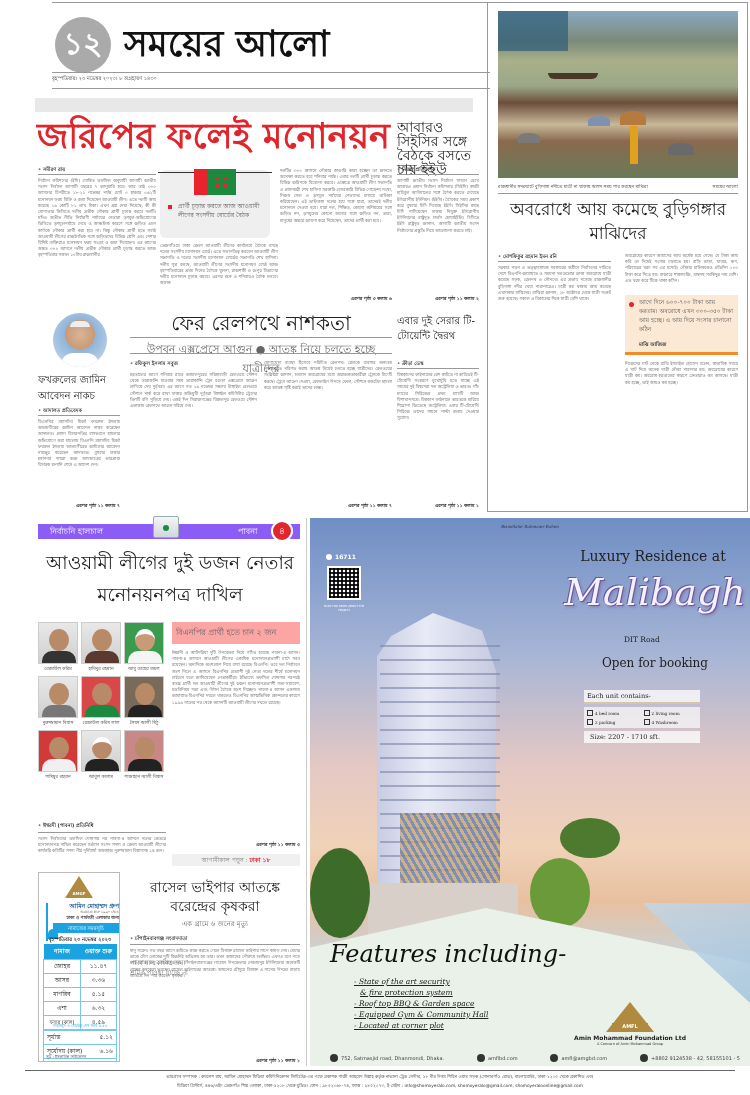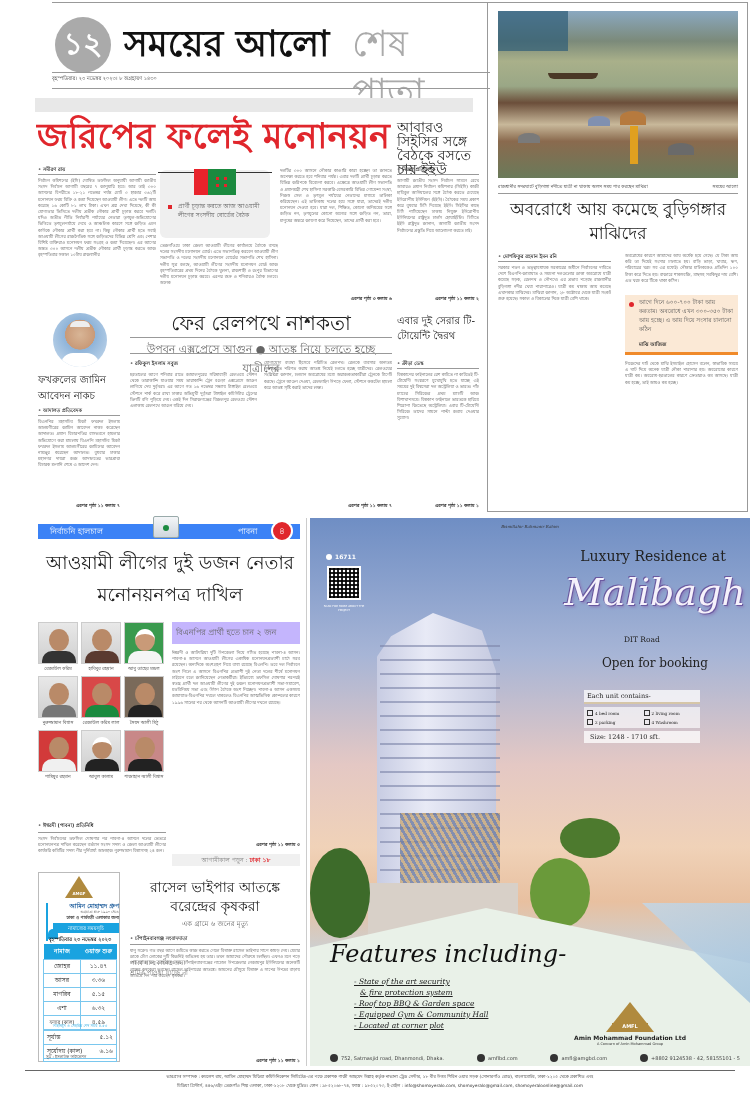--- a/index.html
+++ b/index.html
@@ -24,21 +24,20 @@
 .ad-contact{font-size:5px;color:#444;display:flex;align-items:center;gap:3px}
 .ad-contact .ic{width:8px;height:8px;border-radius:50%;background:#333;display:inline-block}
 </style>
 </head>
 <body>
 
 <div class="abs" style="left:52px;top:0;width:438px;height:90px;">
   <div class="abs rule" style="left:0;top:2px;width:438px;"></div>
   <div class="abs masthead-circle" style="left:3px;top:17px;">১২</div>
   <div class="abs" style="left:72px;top:20px;font-size:36px;font-weight:bold;color:#111;line-height:48px;">সময়ের আলো</div>
-  <div class="abs" style="left:300px;top:20px;font-size:36px;color:#aaa;line-height:48px;">শেষ পাতা</div>
   <div class="abs rule" style="left:0;top:72px;width:438px;"></div>
   <div class="abs" style="left:0;top:75px;font-size:5px;color:#333;">বৃহস্পতিবার। ২৩ নভেম্বর ২০২৩। ৮ অগ্রহায়ণ ১৪৩০</div>
   <div class="abs rule" style="left:0;top:88px;width:438px;"></div>
 </div>
 <div class="abs" style="left:35px;top:98px;width:438px;height:14px;background:#e8e8e8;"></div>
 
 <div class="abs" style="left:37px;top:115px;width:355px;font-size:35px;color:#e0262c;font-weight:bold;line-height:42px;white-space:nowrap;">জরিপের ফলেই মনোনয়ন</div>
 <div class="abs byline" style="left:38px;top:166px;">সমীরণ রায়</div>
 <div class="abs rule" style="left:38px;top:174px;width:118px;"></div>
 <div class="abs txt" style="left:38px;top:178px;width:118px;height:125px;">নির্বাচন কমিশনের (ইসি) ঘোষিত তফসিল অনুযায়ী আগামী জাতীয় সংসদ নির্বাচন আগামী বছরের ৭ জানুয়ারি হবে। আর তাই ৩০০ আসনের বিপরীতে ১৮-২১ নভেম্বর পর্যন্ত মোট ৩ হাজার ৩৬২টি মনোনয়ন ফরম বিক্রি ও জমা দিয়েছেন আওয়ামী লীগ। এতে দলটি আয় করেছে ১৬ কোটি ৮১ লাখ টাকা। এখন প্রশ্ন দেখা দিয়েছে, কী কী যোগ্যতার ভিত্তিতে দলীয় প্রতীক নৌকার প্রার্থী চূড়ান্ত করবে দলটি। যদিও অতীত নীতি নির্ধারণী পর্যায়ের নেতারা তৃণমূল-অভিযোগের ভিত্তিতে তৃণমূলপর্যায়ে দেখে ও আঞ্চলিক কারণে সঙ্গে জড়িত এমন কাউকে নৌকার প্রার্থী করা হবে না। কিন্তু নৌকার প্রার্থী হতে সবাই আওয়ামী লীগের রাজনৈতিক সঙ্গে জড়িতদের বিভিন্ন শ্রেণি এবং পেশার বিশিষ্ট ব্যক্তিরাও মনোনয়ন ফরম সংগ্রহ ও জমা দিয়েছেন। এর আগের অন্তত ৩০০ আসনে দলীয় প্রতীক নৌকার প্রার্থী চূড়ান্ত করতে আজ বৃহস্পতিবার সকাল ১০টায় রাজধানীর</div>
@@ -112,21 +111,21 @@
   <div class="abs txt" style="left:10px;top:262px;width:113px;height:240px;">সরকার পতন ও তত্ত্বাবধায়ক সরকারের অধীনে নির্বাচনের দাবিতে দেশে বিএনপি-জামায়াত ও সমমনা দলগুলোর ডাকা অবরোধে যাত্রী কমেছে সড়ক, রেলপথ ও নৌপথে। এর প্রভাব পড়েছে রাজধানীর বুড়িগঙ্গা নদীর খেয়া পারাপারেও। যাত্রী কম থাকায় আয় কমেছে এখানকার মাঝিদের। মাঝিরা জানান, ২৮ অক্টোবর থেকে যাত্রী সংকট শুরু হয়েছে। সকাল ও বিকালের দিকে যাত্রী বেশি থাকে।</div>
   <div class="abs txt" style="left:137px;top:250px;width:113px;height:40px;">অবরোধের কারণে আমাদের আয় অর্ধেক হয়ে গেছে। যে টাকা আয় করি তা দিয়েই সংসার চালাতে হয়। বাড়ি ভাড়া, খাবার, ঋণ, পরিবারের খরচ সব এর মধ্যেই। নৌকার মালিককেও প্রতিদিন ১০০ টাকা করে দিতে হয়। বাজারে শাকসবজি, মাছসহ সবকিছুর দাম বেশি। এত খরচ করে টিকে থাকা কঠিন।</div>
   <div class="abs" style="left:137px;top:292px;width:113px;height:60px;background:#fbe9d6;border-bottom:3px solid #f08a2a;">
     <div class="abs" style="left:4px;top:7px;width:5px;height:5px;border-radius:50%;background:#e0262c;"></div>
     <div class="abs" style="left:14px;top:3px;width:96px;font-size:5.8px;line-height:9px;color:#555;">আগে দিনে ৬০০-৭০০ টাকা আয় করতাম। অবরোধে এখন ৩০০-৩৫০ টাকা আয় হচ্ছে। এ আয় দিয়ে সংসার চালানো কঠিন</div>
     <div class="abs" style="left:14px;top:46px;font-size:5px;font-weight:bold;color:#222;">মাঝি আজিজ</div>
   </div>
   <div class="abs txt" style="left:137px;top:358px;width:113px;height:144px;">নিজেদের ঘাট থেকে মাঝি ইসমাইল হোসেন বলেন, স্বাভাবিক সময়ে এ ঘাট দিয়ে অনেক যাত্রী নৌকা পারাপার হয়। অবরোধের কারণে যাত্রী কম। অবরোধ-হরতালের কারণে ক্রেতারাও কম আসছে। যাত্রী কম হচ্ছে, তাই আয়ও কম হচ্ছে।</div>
 </div>
 
-<div class="abs" style="left:38px;top:524px;width:262px;height:15px;background:#3b82f6;">
+<div class="abs" style="left:38px;top:524px;width:262px;height:15px;background:#8b5cf6;">
   <div class="abs" style="left:12px;top:1px;font-size:8px;line-height:13px;color:#fff;">নির্বাচনি হালচাল</div>
   <div class="abs" style="left:115px;top:-8px;width:26px;height:22px;background:linear-gradient(#f4f6f8,#cfd6dd);border:1px solid #9aa;border-radius:2px;">
     <div style="position:absolute;left:9px;top:8px;width:6px;height:6px;border-radius:50%;background:#1b8a3f;"></div>
   </div>
   <div class="abs" style="left:200px;top:1px;font-size:8px;line-height:13px;color:#fff;">পাবনা</div>
   <div class="abs" style="left:233px;top:-4px;width:22px;height:22px;border-radius:50%;background:#e0262c;color:#fff;border:2px solid #fff;font-size:9px;display:flex;align-items:center;justify-content:center;">৪</div>
 </div>
 <div class="abs head-serif" style="left:40px;top:547px;width:260px;font-size:18.5px;line-height:32px;color:#222;text-align:center;">আওয়ামী লীগের দুই ডজন নেতার মনোনয়নপত্র দাখিল</div>
 
 <div class="abs" style="left:38px;top:622px;width:128px;display:grid;grid-template-columns:repeat(3,40px);gap:3px 3px;">
@@ -191,21 +190,21 @@
         <div class="head"></div>
         <div class="body" style="background:#222"></div>
       </div>
       <div class="pname">শাজাহান আলী বিশ্বাস</div>
     </div>
 </div>
 <div class="abs byline" style="left:38px;top:822px;">ঈশ্বরদী (পাবনা) প্রতিনিধি</div>
 <div class="abs rule" style="left:38px;top:832px;width:128px;"></div>
 <div class="abs txt" style="left:38px;top:836px;width:128px;height:30px;">সংসদ নির্বাচনের তফসিল ঘোষণার পর পাবনা-৪ আসনে দলের ভেতরে মনোনয়নপত্র দাখিল করেছেন বর্তমান সংসদ সদস্য ও জেলা আওয়ামী লীগের কার্যকরি কমিটির সদস্য নীর দুর্নিবার্য্য আলহাজ নুরুজ্জামান বিশ্বাসসহ ২৪ জন।</div>
 
-<div class="abs" style="left:172px;top:622px;width:128px;height:22px;background:#c4b5fd;">
+<div class="abs" style="left:172px;top:622px;width:128px;height:22px;background:#fca5a5;">
   <div class="abs" style="left:4px;top:4px;font-size:8px;color:#666;">বিএনপির প্রার্থী হতে চান ২ জন</div>
 </div>
 <div class="abs txt" style="left:172px;top:650px;width:128px;height:188px;">ঈশ্বরদী ও আটঘরিয়া দুটি উপজেলা নিয়ে গঠিত হয়েছে পাবনা-৪ আসন। পাবনা-৪ আসনে আওয়ামী লীগের একাধিক মনোনয়নপ্রত্যাশী মাঠে সরব রয়েছেন। অন্যদিকে অংশগ্রহণ নিয়ে বাধা রয়েছে বিএনপি। তবে দল নির্বাচনে অংশ নিলে এ আসনে বিএনপির প্রত্যাশী দুই নেতা দলের শীর্ষে মনোনয়ন চাইবেন বলে জানিয়েছেন নেতাকর্মীরা। ইতিমধ্যে তফসিল ঘোষণার পরপরই স্বতন্ত্র প্রার্থী দল আওয়ামী লীগের দুই ডজন মনোনয়নপ্রত্যাশী সভা-সমাবেশ, মতবিনিময় সভা এবং উঠান বৈঠকে অংশ নিচ্ছেন। পাবনা-৪ আসন একসময় জামায়াত-বিএনপির দখলে থাকলেও বিএনপির আত্মভিত্তিক কোন্দলের কারণে ১৯৯৬ সালের পর থেকে আসনটি আওয়ামী লীগের দখলে রয়েছে।</div>
 <div class="abs jump" style="left:172px;top:842px;width:128px;">এরপর পৃষ্ঠা ১১ কলাম ৩</div>
 <div class="abs" style="left:172px;top:854px;width:128px;height:12px;background:#f0f0f0;font-size:6px;line-height:12px;text-align:center;">
   <span style="color:#888;">আগামীকাল পড়ুন :</span>
   <span style="color:#e0262c;font-weight:bold;">ঢাকা ১৮</span>
 </div>
 <div class="abs" style="left:306px;top:518px;width:1px;height:548px;background:#ccc;"></div>
 
@@ -311,21 +310,21 @@
         </div>
       <div style="display:flex;align-items:center;gap:2px;">
           <span style="width:6px;height:6px;border:1px solid #333;display:inline-block;"></span>
           <span>2 parking</span>
         </div>
       <div style="display:flex;align-items:center;gap:2px;">
           <span style="width:6px;height:6px;border:1px solid #333;display:inline-block;"></span>
           <span>4 Washroom</span>
         </div>
     </div>
-    <div style="background:rgba(255,255,255,.75);margin-top:3px;font-family:'DejaVu Serif',serif;font-size:6.5px;padding:2px 6px;color:#222;">Size: 1248 - 1710 sft.</div>
+    <div style="background:rgba(255,255,255,.75);margin-top:3px;font-family:'DejaVu Serif',serif;font-size:6.5px;padding:2px 6px;color:#222;">Size: 2207 - 1710 sft.</div>
   </div>
 
   <div class="abs" style="left:0;top:390px;width:440px;height:158px;background:#e9f1e8;clip-path:polygon(0 25%,40% 0,100% 35%,100% 100%,0 100%);"></div>
   <div class="abs" style="left:260px;top:385px;width:180px;height:100px;background:linear-gradient(160deg,#c8dcec,#9fc0dc);clip-path:polygon(40% 0,100% 0,100% 100%);opacity:.8;"></div>
   <div class="abs" style="left:20px;top:422px;font-family:'DejaVu Serif',serif;font-style:italic;font-size:24px;color:#111;">Features including-</div>
   <div class="abs" style="left:44px;top:458px;width:200px;text-decoration:underline;">
     <div class="ad-li">- State of the art security</div>
     <div class="ad-li" style="padding-left:6px;">&amp; fire protection system</div>
     <div class="ad-li">- Roof top BBQ &amp; Garden space</div>
     <div class="ad-li">- Equipped Gym &amp; Community Hall</div>

